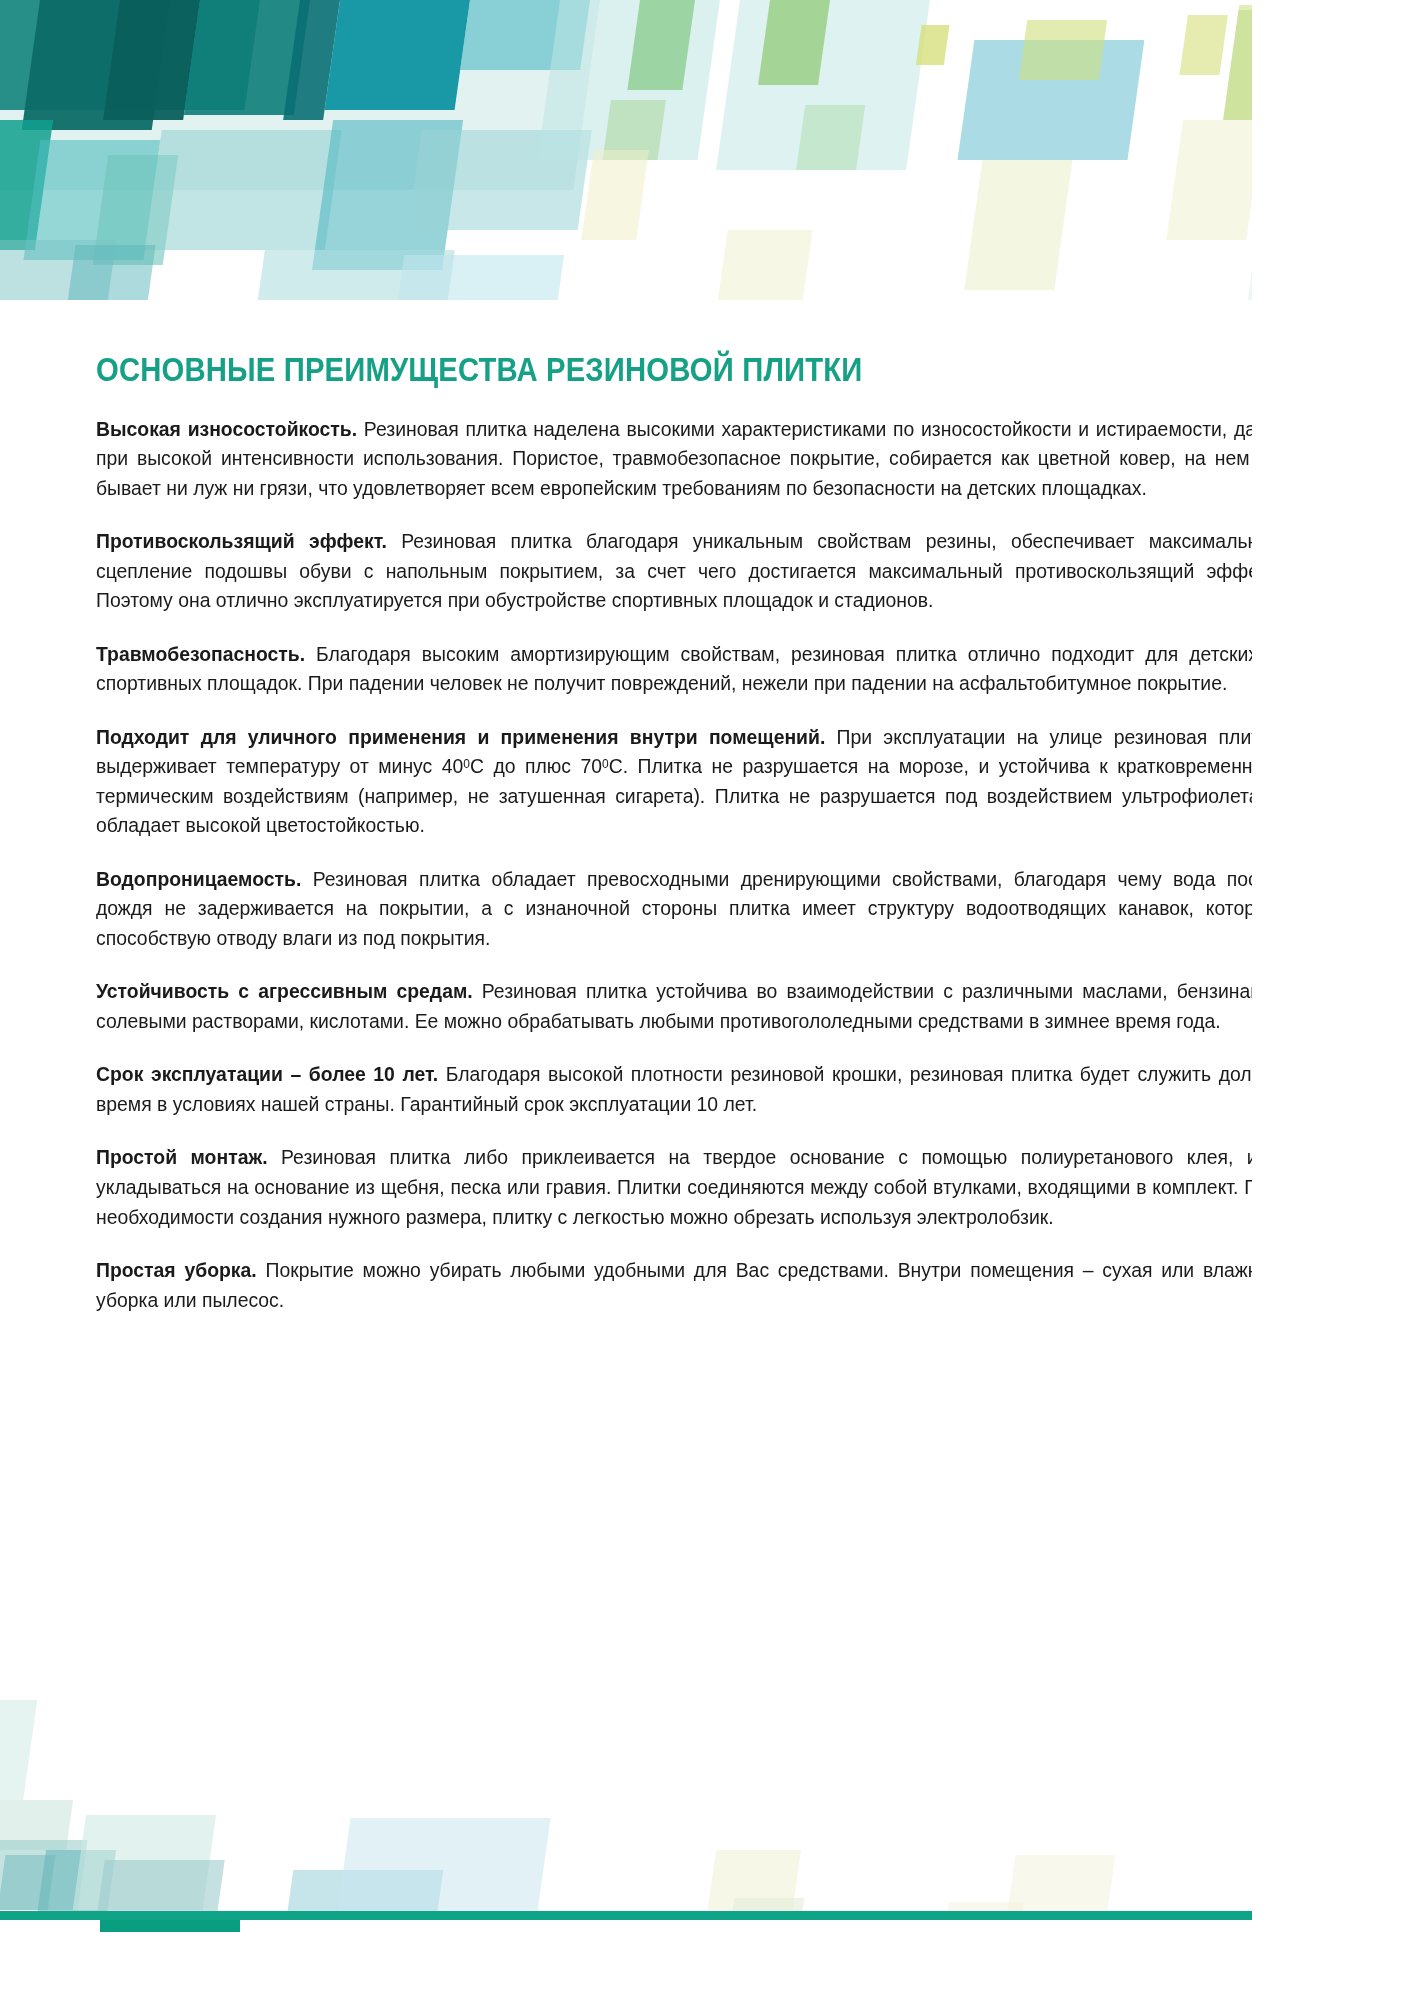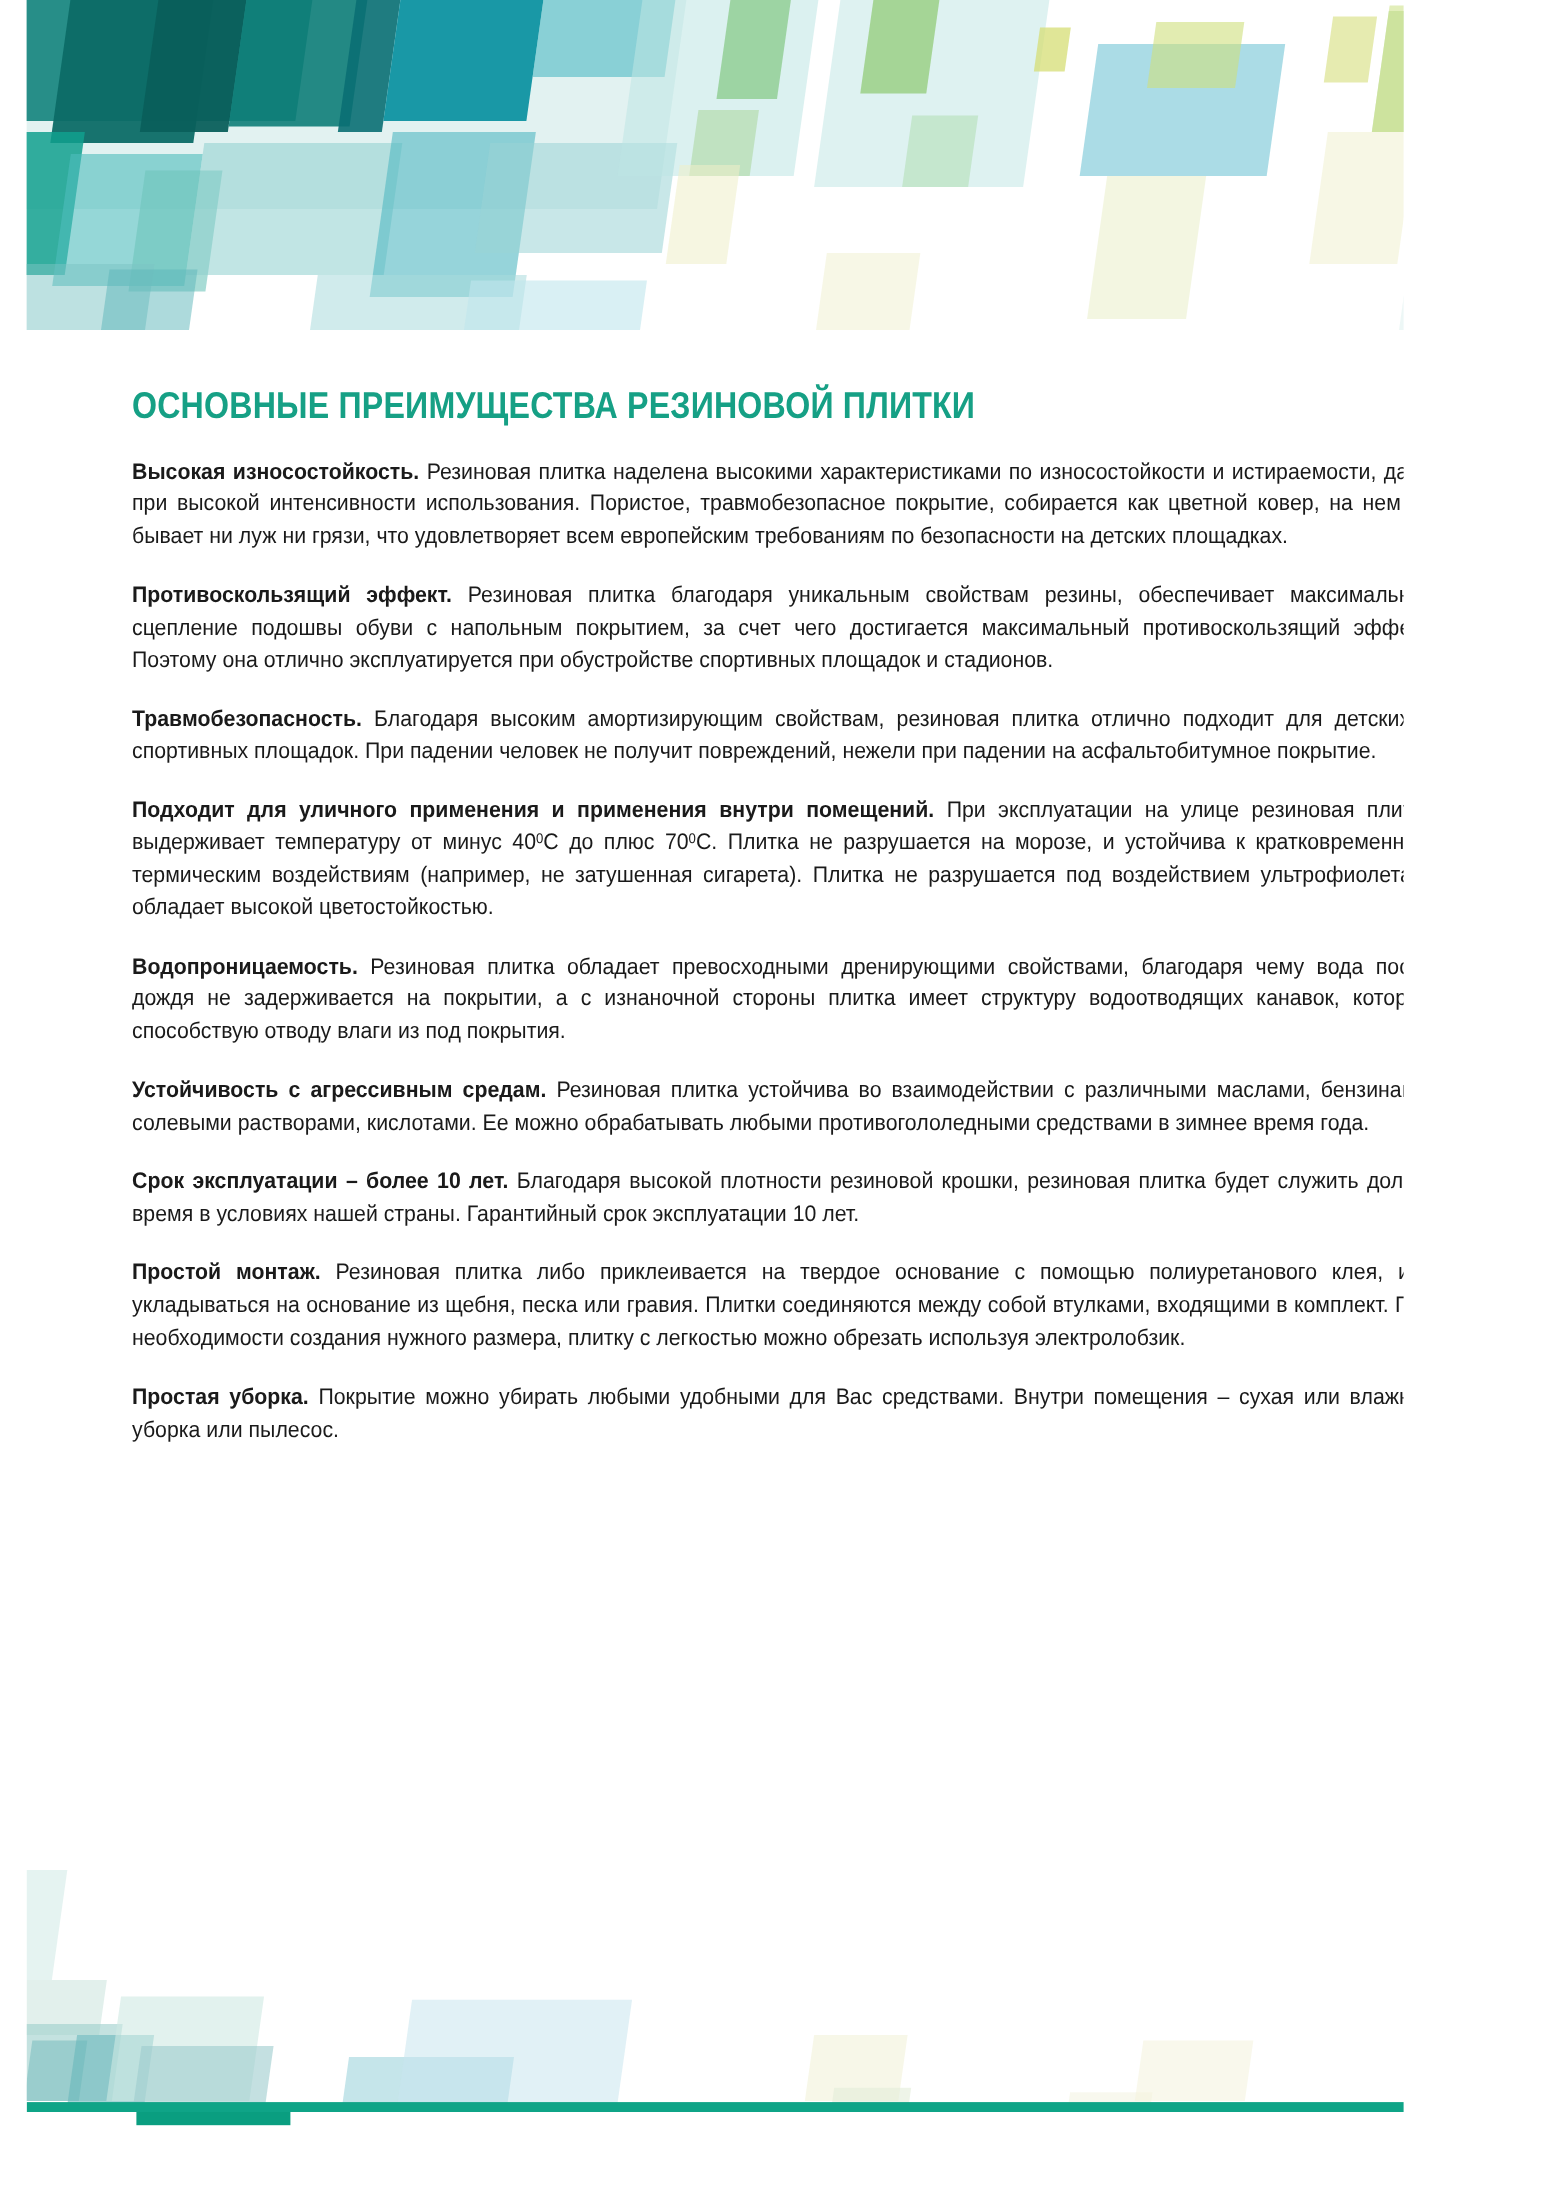--- a/index.html
+++ b/index.html
@@ -8,21 +8,20 @@
     padding: 0;
     background: #ffffff;
   }
   .page {
     position: relative;
     width: 1252px;
     height: 1992px;
     background: #ffffff;
     overflow: hidden;
     font-family: "Liberation Sans", sans-serif;
-    margin-left: 24px;
   }
 
   
   .decor {
     position: absolute;
     left: 0;
     width: 1408px;
     overflow: hidden;
     pointer-events: none;
   }

